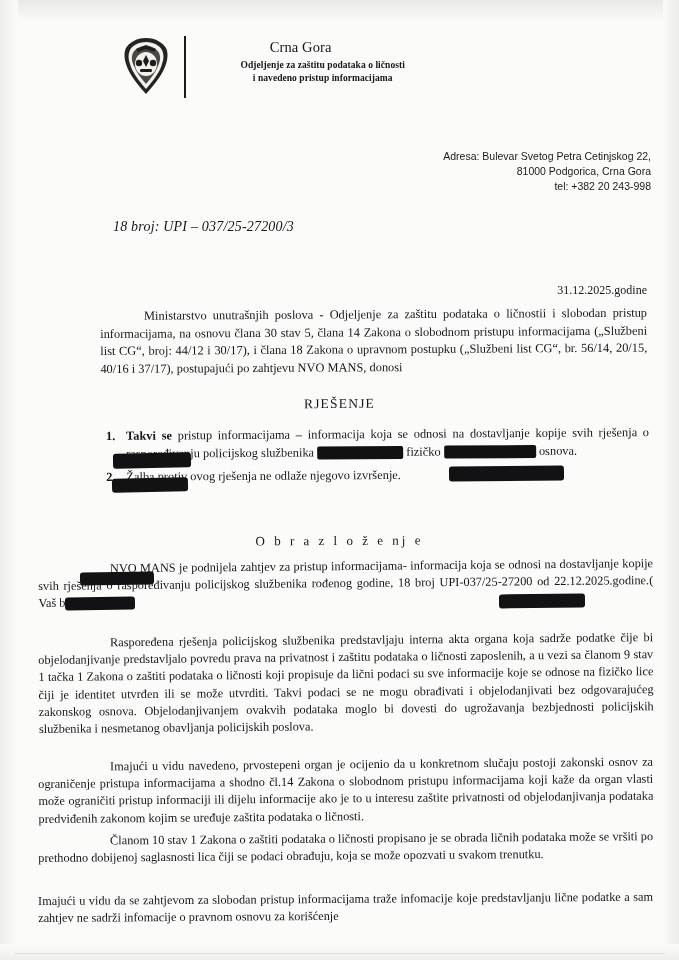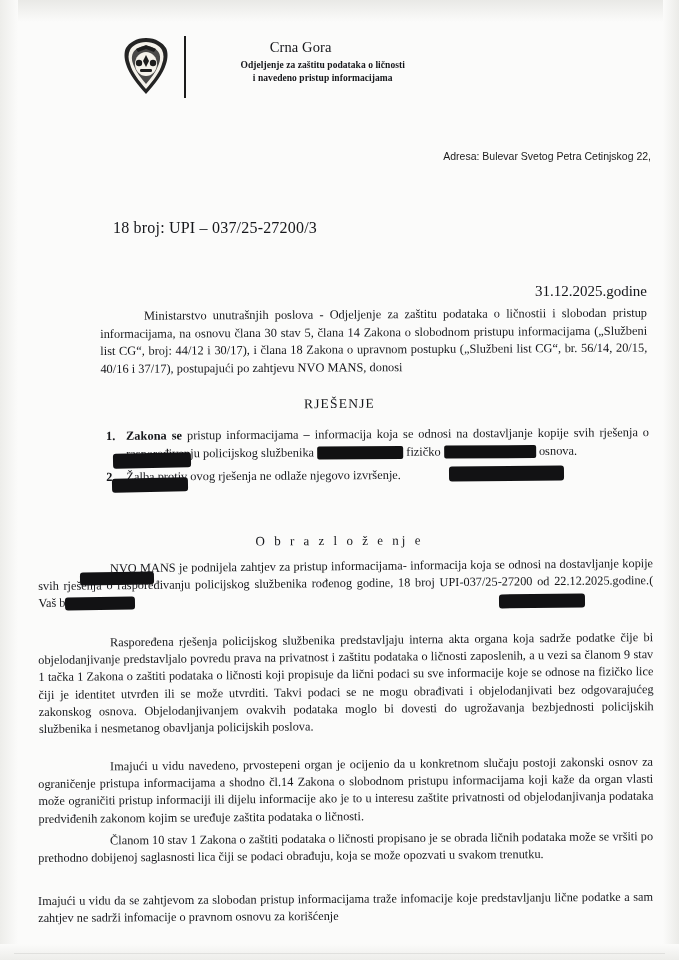--- a/index.html
+++ b/index.html
@@ -106,30 +106,31 @@
     font-family: "Liberation Sans", sans-serif;
     color: #1a1a1a;
     margin-top: 26px;
   }
 
   
   #reference-number {
     position: absolute;
     left: 113px;
     top: 219px;
-    font-size: 16px;
+    font-size: 14px;
+    font-style: italic;
     letter-spacing: .2px;
   }
 
   
   #document-date {
     position: absolute;
     right: 32px;
     top: 283px;
-    font-size: 15px;
+    font-size: 12px;
   }
 
   
   #intro-paragraph {
     position: absolute;
     left: 100px;
     right: 32px;
     top: 308px;
     font-size: 12.4px;
     line-height: 1.42;
@@ -274,34 +275,36 @@
       <div id="org-country">Crna Gora</div>
       <div id="org-dept">
         <div>Odjeljenje za zaštitu podataka o ličnosti</div>
         <div>i navedeno pristup informacijama</div>
       </div>
     </div>
   </div>
 
   <div id="address-block">
     <div>Adresa: Bulevar Svetog Petra Cetinjskog 22,</div>
+    <div>81000 Podgorica, Crna Gora</div>
+    <div>tel: +382 20 243-998</div>
   </div>
 
   <div id="reference-number">18 broj: UPI – 037/25-27200/3</div>
 
   <div id="document-date">31.12.2025.godine</div>
 
   <div id="intro-paragraph">Ministarstvo unutrašnjih poslova - Odjeljenje za zaštitu podataka o ličnostii i slobodan pristup informacijama, na osnovu člana 30 stav 5, člana 14 Zakona o slobodnom pristupu informacijama („Službeni list CG“, broj: 44/12 i 30/17), i člana 18 Zakona o upravnom postupku („Službeni list CG“, br. 56/14, 20/15, 40/16 i 37/17), postupajući po zahtjevu NVO MANS, donosi</div>
 
   <div id="heading-resolution">RJEŠENJE</div>
 
   <div id="decision-list">
     <div class="decision-item">
       <span class="decision-num">1.</span>
-      <span class="bold">Zakona se</span><span> pristup informacijama – informacija koja se odnosi na dostavljanje kopije svih rješenja o raspoređivanju policijskog službenika</span>
+      <span class="bold">Takvi se</span><span> pristup informacijama – informacija koja se odnosi na dostavljanje kopije svih rješenja o raspoređivanju policijskog službenika</span>
       <span class="redaction r-a"></span><span> fizičko</span>
       <span class="redaction r-b"></span>
       <span>osnova.</span>
     </div>
     <div class="decision-item">
       <span class="decision-num">2.</span>
       <span>Žalba protiv ovog rješenja ne odlaže njegovo izvršenje.</span>
     </div>
   </div>
 

